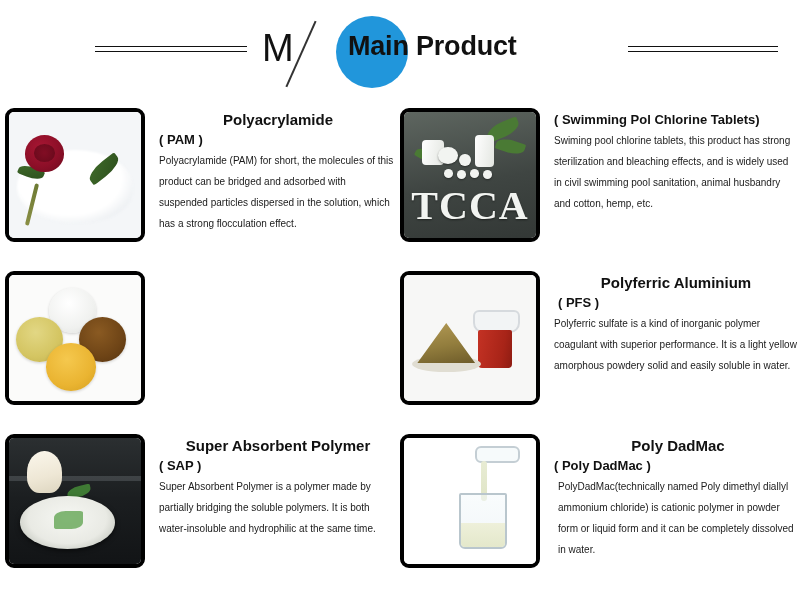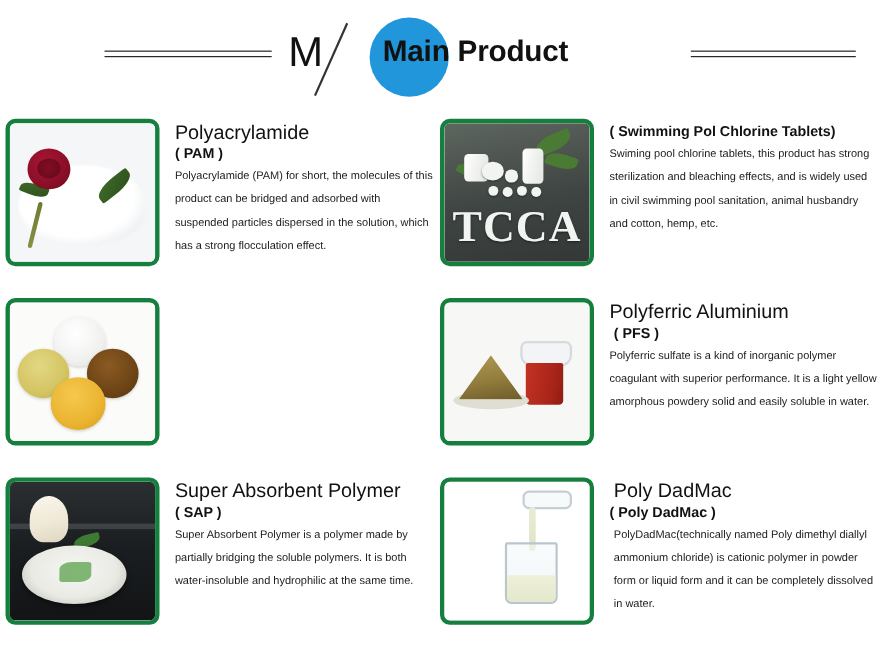--- a/index.html
+++ b/index.html
@@ -102,46 +102,47 @@
   .card-col-right { left: 400px; width: 398px; }
 
   .card-row-1 { top: 8px;   height: 163px; }
   .card-row-2 { top: 171px; height: 163px; }
   .card-row-3 { top: 334px; height: 166px; }
 
   .thumb {
     flex: 0 0 auto;
     width: 140px;
     height: 134px;
-    border: 4px solid #15803d;
+    border: 4px solid #000000;
     border-radius: 9px;
     overflow: hidden;
     position: relative;
     background: #ffffff;
   }
 
   .thumb-inner {
     position: absolute;
     inset: 0;
     overflow: hidden;
   }
 
   .card-text {
     flex: 1 1 auto;
     padding-left: 14px;
     padding-top: 2px;
     min-width: 0;
   }
 
   .p-title {
-    font-size: 18px;
-    font-weight: 400;
+    font-size: 15px;
+    font-weight: 700;
     line-height: 20px;
     color: #111111;
     white-space: nowrap;
+    text-align: center;
   }
 
   .p-sub {
     font-size: 13px;
     font-weight: 700;
     line-height: 20px;
     color: #111111;
     white-space: nowrap;
   }
 

